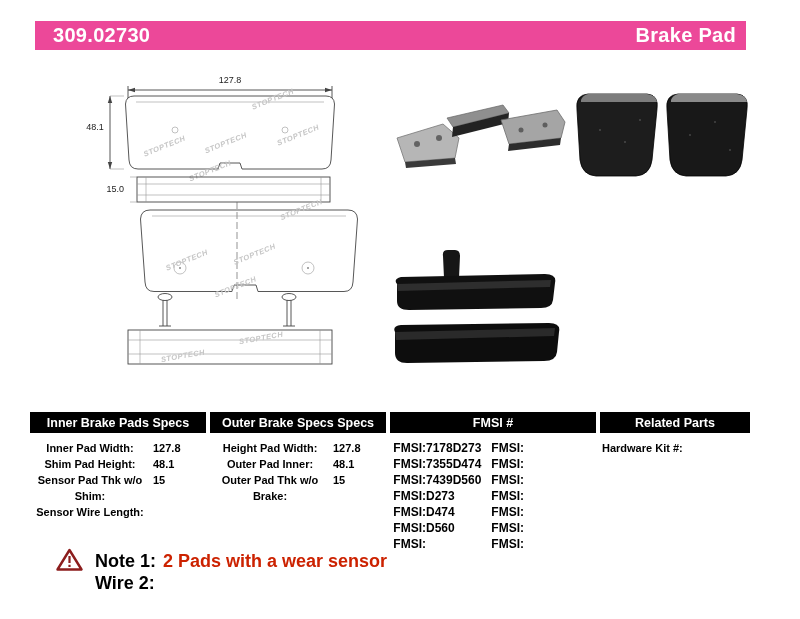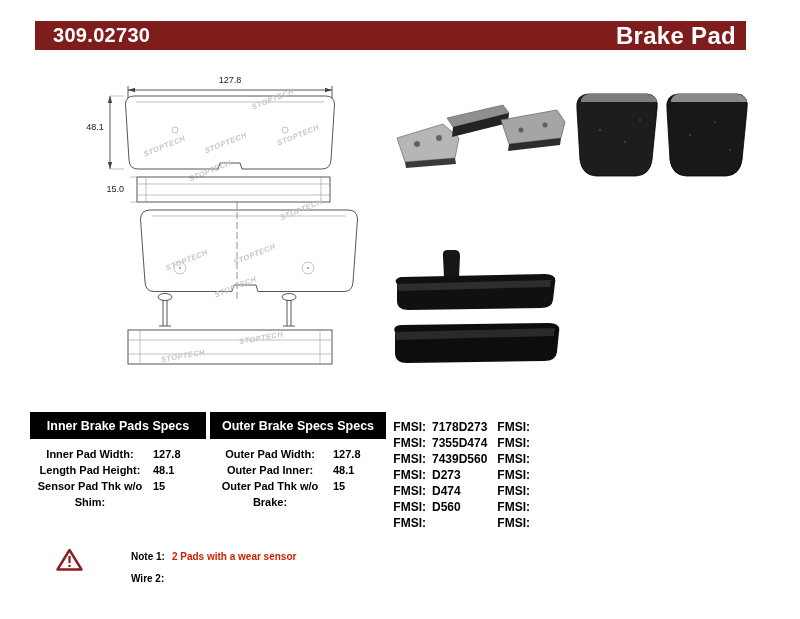--- a/index.html
+++ b/index.html
@@ -1,54 +1,54 @@
 <!DOCTYPE html>
 <html><head>
 <meta charset="utf-8">
 <style>
   * { margin:0; padding:0; box-sizing:border-box; }
   html,body { background:#fff; }
   body { font-family:"Liberation Sans", sans-serif; }
   .page { position:relative; width:800px; height:619px; background:#fff; overflow:hidden; }
 
   
-  .topbar { position:absolute; left:35px; top:21px; width:711px; height:29px; background:#7f1d1d;
+  .topbar { position:absolute; left:35px; top:21px; width:711px; height:29px; background:#ec4899;
             color:#fff; display:flex; justify-content:space-between; align-items:center;
             padding:0 10px 0 18px; }
   .topbar .pn { font-size:20px; font-weight:bold; letter-spacing:0.3px; }
-  .topbar .pt { font-size:24px; font-weight:bold; letter-spacing:0.3px; }
+  .topbar .pt { font-size:20px; font-weight:bold; letter-spacing:0.3px; }
 
   
   .diagram-svg { position:absolute; left:80px; top:68px; width:300px; height:310px; }
   .photo-svg   { position:absolute; left:385px; top:80px; width:370px; height:300px; }
   .dim { font-size:9px; fill:#222; font-family:"Liberation Sans",sans-serif; }
   .wm  { font-size:7.5px; fill:#c6c6c6; font-style:italic; font-weight:bold;
          font-family:"Liberation Sans",sans-serif; letter-spacing:0.5px; }
   .ln  { stroke:#444; stroke-width:0.9; fill:none; }
   .lnl { stroke:#999; stroke-width:0.6; fill:none; }
 
   
   .spec-col { position:absolute; top:412px; }
-  .thead { height:27px; background:#000; color:#fff; font-size:12.5px; font-weight:bold;
+  .thead { height:21px; background:#000; color:#fff; font-size:12.5px; font-weight:bold;
            display:flex; align-items:center; justify-content:center; }
   .spec-rows { padding-top:7px; }
   .srow { display:flex; line-height:16px; font-size:11px; font-weight:bold; color:#000; }
   .slabel { width:120px; text-align:center; }
   .svalue { margin-left:3px; }
   .frow { display:flex; line-height:16px; font-size:12px; font-weight:bold; color:#000; }
   .flbl  { width:36px; text-align:right; }
-  .fval  { width:62px; margin-left:6px; }
+  .fval  { width:62px; margin-left:0; }
   .flbl2 { width:36px; text-align:right; }
   .fval2 { margin-left:3px; flex:1; }
   .rrow { display:flex; line-height:16px; font-size:11px; font-weight:bold; padding-left:2px; }
   .rvalue { margin-left:3px; }
 
   
   .warn-icon { position:absolute; left:56px; top:548px; }
-  .note-row { position:absolute; left:95px; font-size:10px; font-weight:bold; color:#000; white-space:nowrap;margin-left:36px; }
+  .note-row { position:absolute; left:95px; font-size:18px; font-weight:bold; color:#000; white-space:nowrap; }
   .note1 { top:551px; }
   .note2 { top:573px; }
   .note-red { color:#cc2200; margin-left:7px; }
 </style>
 </head>
 <body>
 
 <div class="page">
 
   <header class="topbar">
@@ -177,49 +177,54 @@
   </svg>
 
   <div class="spec-col" style="left:30px; width:176px;">
     <div class="thead">Inner Brake Pads Specs</div>
     <div class="spec-rows">
       <div class="srow">
         <span class="slabel">Inner Pad Width:</span>
         <span class="svalue">127.8</span>
       </div>
       <div class="srow">
-        <span class="slabel">Length Pad Height:</span>
+        <span class="slabel">Shim Pad Height:</span>
         <span class="svalue">48.1</span>
       </div>
       <div class="srow">
         <span class="slabel">Sensor Pad Thk w/o Shim:</span>
         <span class="svalue">15</span>
       </div>
+      <div class="srow">
+        <span class="slabel">Sensor Wire Length:</span>
+        <span class="svalue"></span>
+      </div>
     </div>
   </div>
 
   <div class="spec-col" style="left:210px; width:176px;">
     <div class="thead">Outer Brake Specs Specs</div>
     <div class="spec-rows">
       <div class="srow">
-        <span class="slabel">Outer Pad Width:</span>
+        <span class="slabel">Height Pad Width:</span>
         <span class="svalue">127.8</span>
       </div>
       <div class="srow">
         <span class="slabel">Outer Pad Inner:</span>
         <span class="svalue">48.1</span>
       </div>
       <div class="srow">
         <span class="slabel">Outer Pad Thk w/o Brake:</span>
         <span class="svalue">15</span>
       </div>
     </div>
   </div>
 
   <div class="spec-col" style="left:390px; width:206px;">
+    <div class="thead">FMSI #</div>
     <div class="spec-rows">
       <div class="frow">
         <span class="flbl">FMSI:</span>
         <span class="fval">7178D273</span>
         <span class="flbl2">FMSI:</span>
         <span class="fval2"></span>
       </div>
       <div class="frow">
         <span class="flbl">FMSI:</span>
         <span class="fval">7355D474</span>
@@ -252,20 +257,29 @@
       </div>
       <div class="frow">
         <span class="flbl">FMSI:</span>
         <span class="fval"></span>
         <span class="flbl2">FMSI:</span>
         <span class="fval2"></span>
       </div>
     </div>
   </div>
 
+  <div class="spec-col" style="left:600px; width:150px;">
+    <div class="thead">Related Parts</div>
+    <div class="spec-rows">
+      <div class="rrow">
+        <span>Hardware Kit #:</span>
+        <span class="rvalue"></span>
+      </div>
+    </div>
+  </div>
 
   <svg class="warn-icon" width="27" height="24" viewBox="0 0 27 24">
     <polygon points="13.5,2 25.5,21.5 1.5,21.5" fill="#fff" stroke="#8c1d1d" stroke-width="2.4" stroke-linejoin="round"></polygon>
     <rect x="12.4" y="8" width="2.2" height="7" fill="#8c1d1d"></rect>
     <rect x="12.4" y="16.8" width="2.2" height="2.2" fill="#8c1d1d"></rect>
   </svg>
 
   <div class="note-row note1">
     <span>Note 1:</span><span class="note-red">2 Pads with a wear sensor</span>
   </div>

